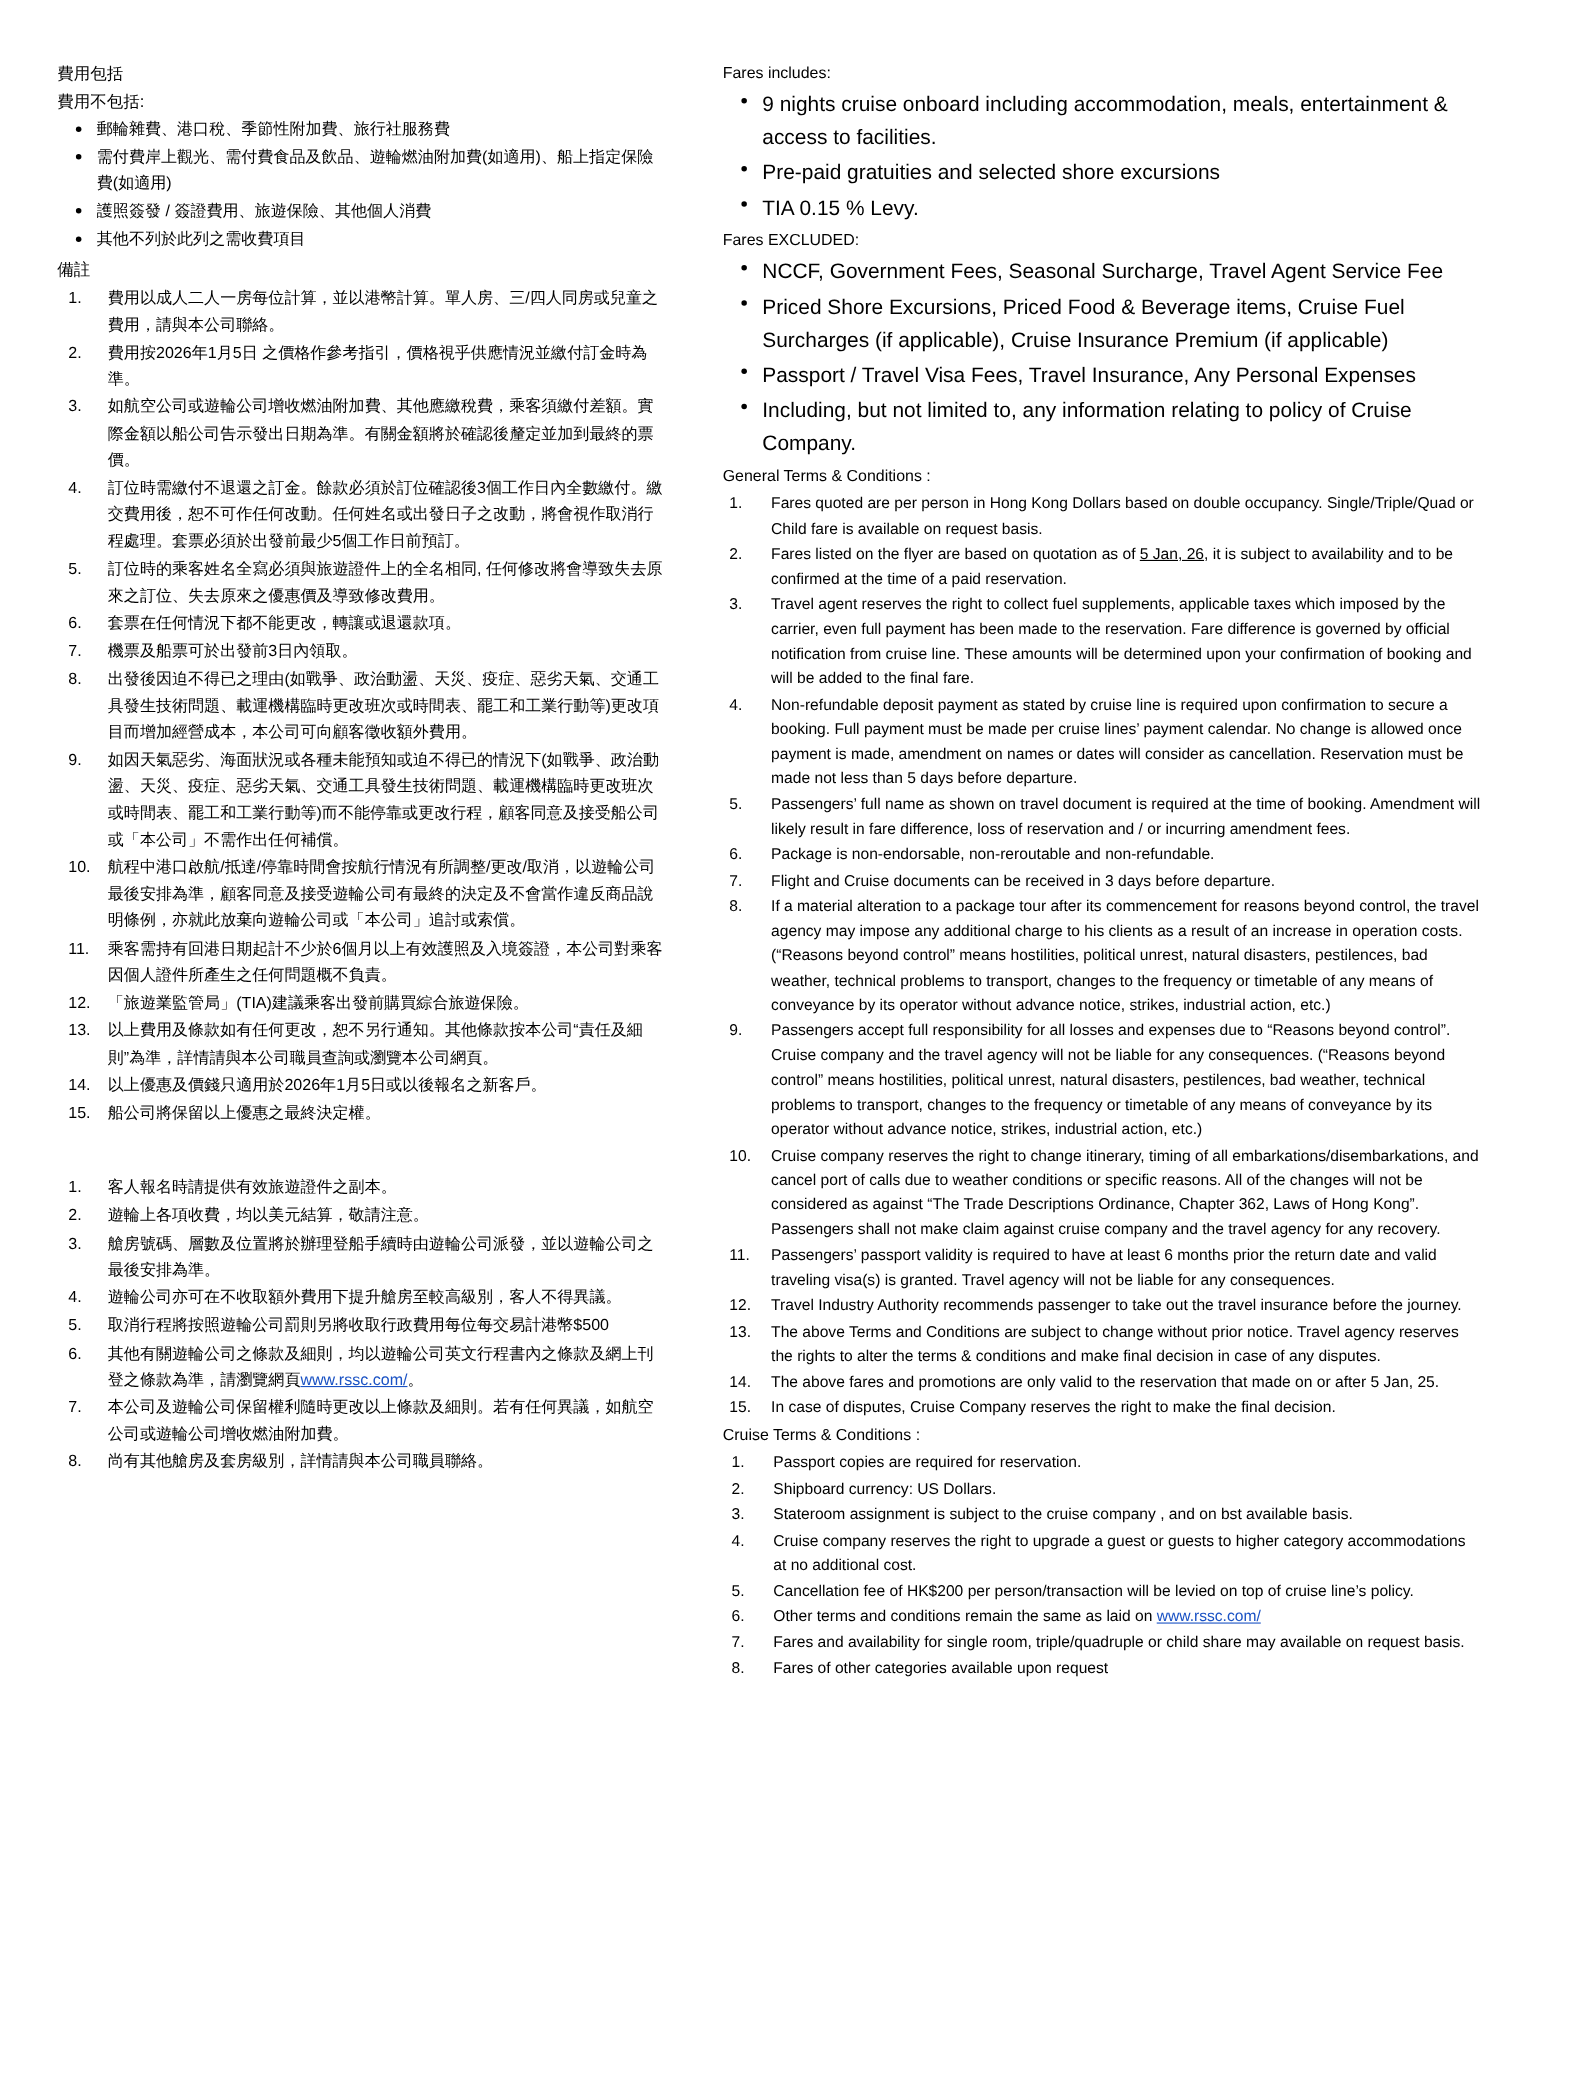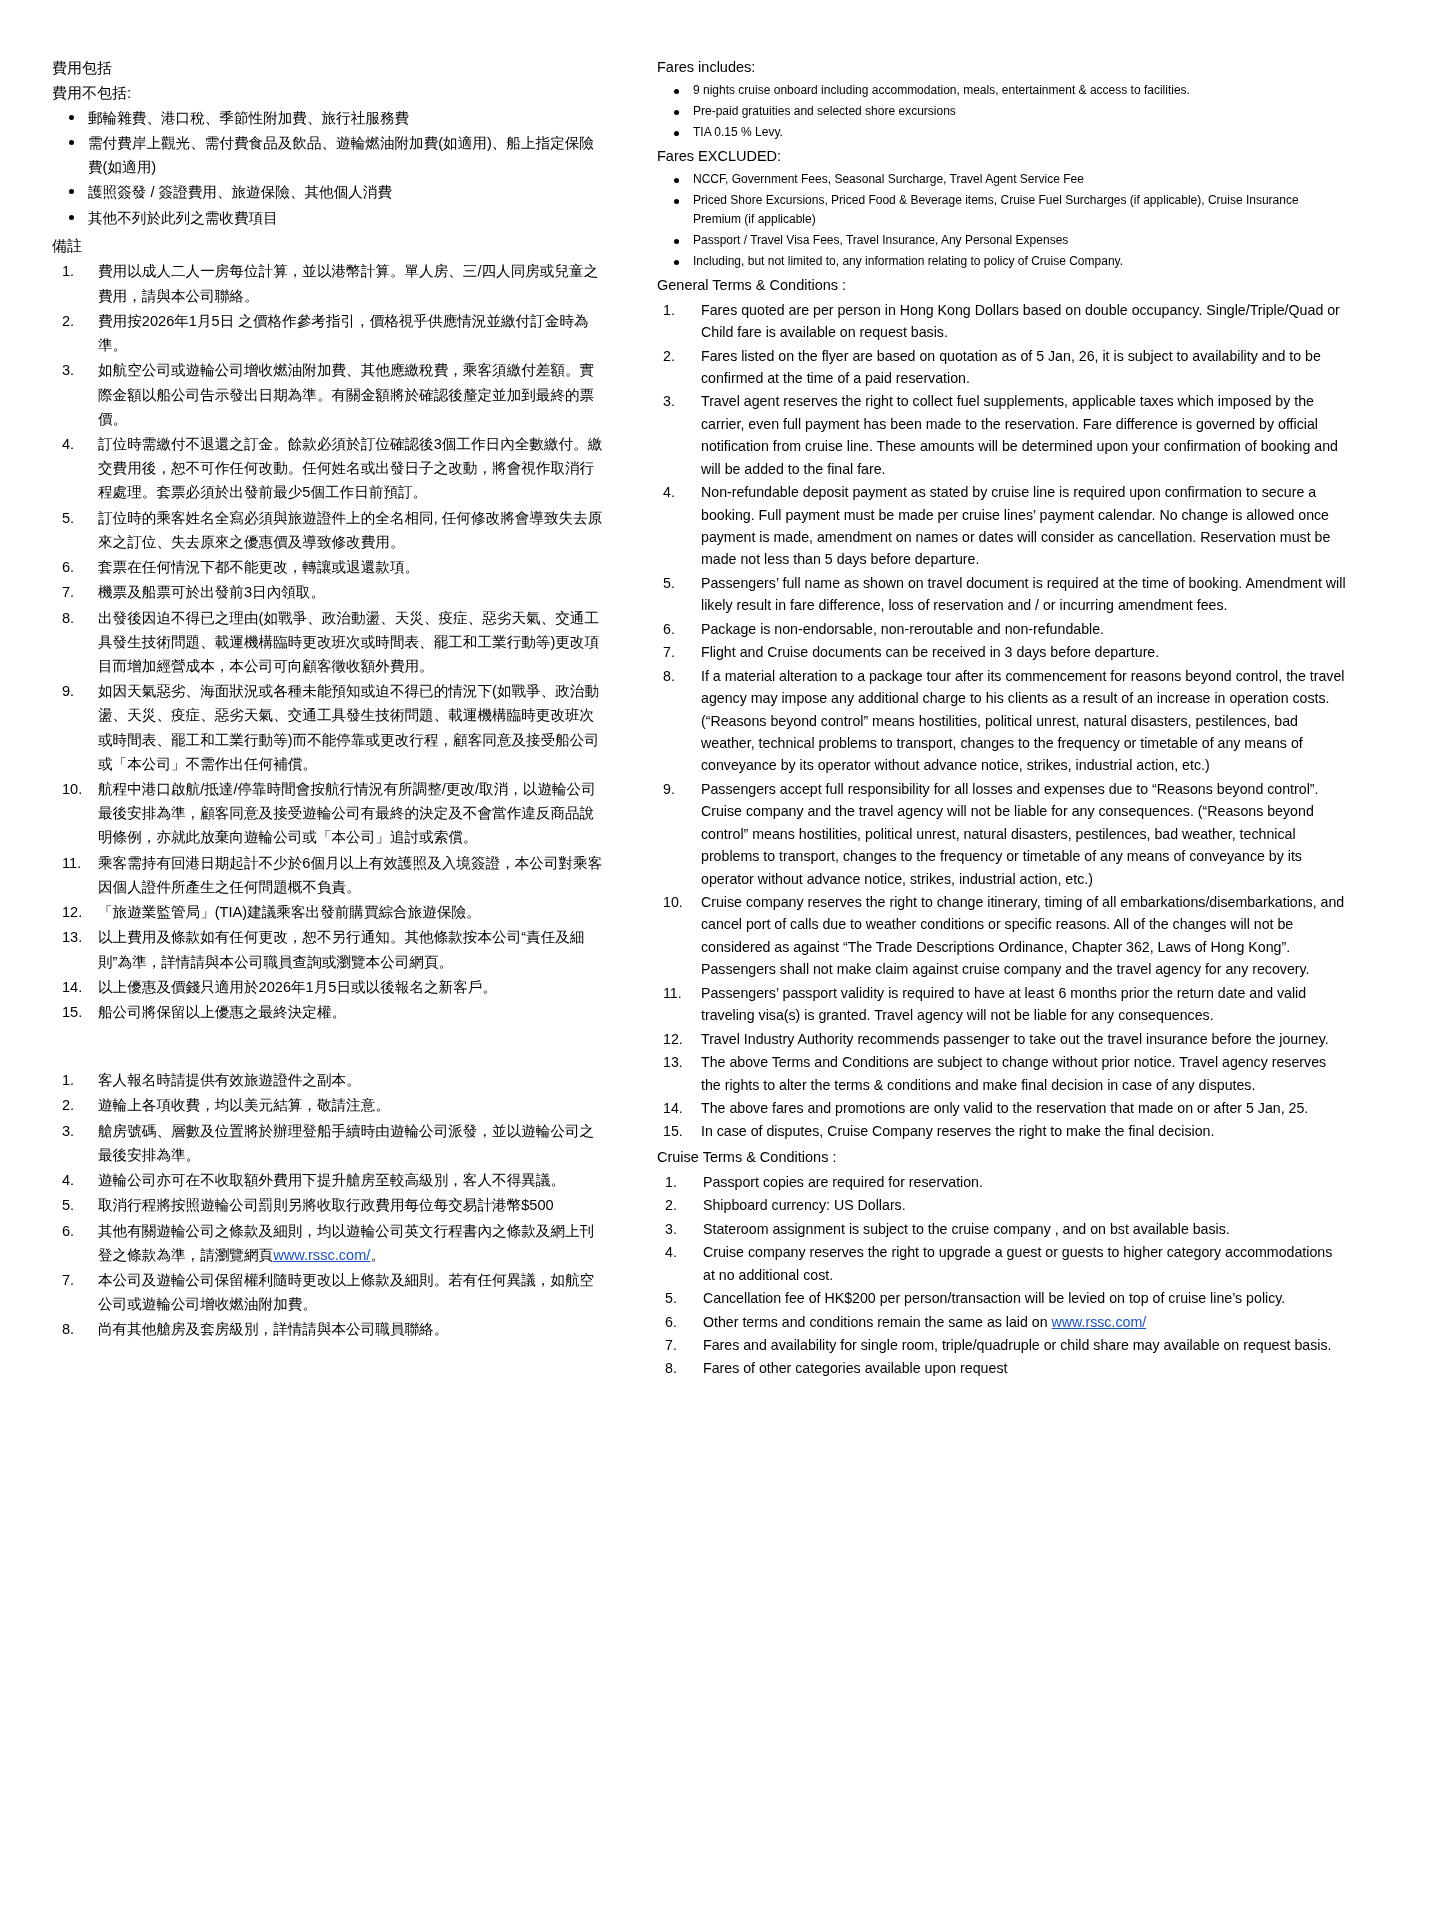--- a/index.html
+++ b/index.html
@@ -51,21 +51,21 @@
 
   
   ul.bullets {
     list-style: none;
     margin: 0 0 4px 0;
     padding: 0;
   }
   ul.bullets > li {
     position: relative;
     padding-left: 36px;
-    font-size: 12px;
+    font-size: 19px;
     line-height: 1.58;
     margin-bottom: 2px;
   }
   ul.bullets > li::before {
     content: "";
     position: absolute;
     left: 17px;
     top: 8px;
     width: 5px;
     height: 5px;
@@ -111,20 +111,21 @@
     width: 32px;
   }
   .col-right ol.numbered.indent2 > li {
     padding-left: 46px;
   }
   .col-right ol.numbered.indent2 > li > .num {
     left: 8px;
   }
 
   u.ul, .ul {
+    text-decoration: underline;
     text-align: center;
   }
   .link {
     text-decoration: underline;
     color: #1a52c4;
   }
   .spacer-lg {
     height: 40px;
   }
   .sect {

